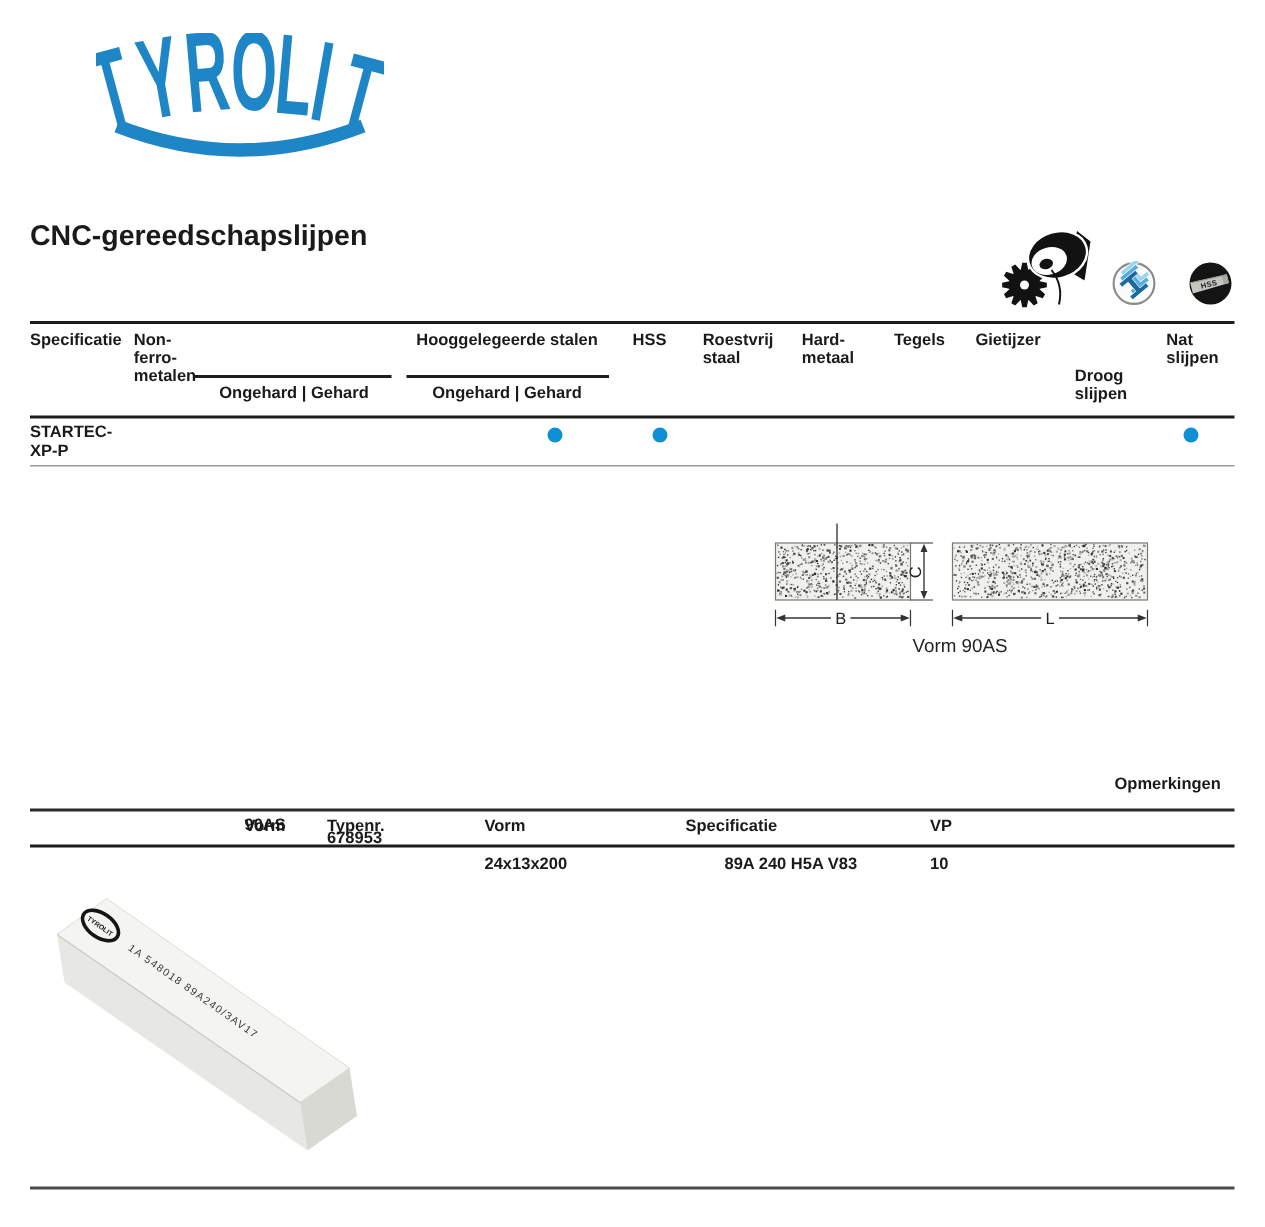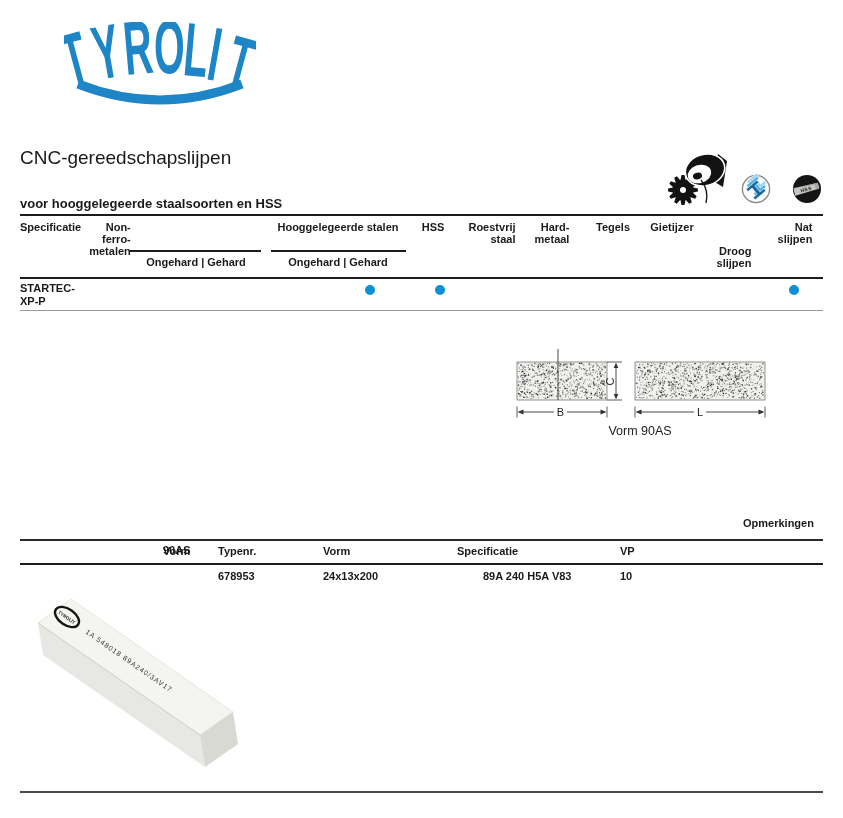--- a/index.html
+++ b/index.html
@@ -1,22 +1,22 @@
 <!DOCTYPE html>
 <html style="--accent: #1e86c7; --dot: #0f90d4;"><head>
 <meta charset="utf-8">
 <style>
   html,body{margin:0;padding:0;background:#ffffff;font-family:"Liberation Sans",sans-serif;}
   #canvas{position:relative;width:843px;height:818px;background:#fff;overflow:hidden;color:#1a1a1a;}
   .abs{position:absolute;}
   .rule{position:absolute;background:#1c1c1c;}
-  .t1{position:absolute;left:20px;font-size:19px;font-weight:normal;line-height:24px;color:#1a1a1a;white-space:nowrap;}
+  .t1{position:absolute;left:20px;font-size:19px;font-weight:bold;line-height:24px;color:#1a1a1a;white-space:nowrap;}
   .sub{position:absolute;left:20px;font-size:13px;font-weight:bold;color:#1a1a1a;white-space:nowrap;}
   .h{position:absolute;font-size:11px;line-height:12px;font-weight:bold;color:#1a1a1a;white-space:nowrap;}
-  .c{transform:translateX(-50%);text-align:right;}
+  .c{transform:translateX(-50%);text-align:left;}
   .cell{position:absolute;font-size:11px;line-height:13px;font-weight:bold;color:#1a1a1a;white-space:nowrap;}
   .dot{position:absolute;width:10px;height:10px;border-radius:50%;background:var(--dot,#0f90d4);transform:translate(-50%,-50%);}
   svg text{font-family:"Liberation Sans",sans-serif;}
   .logo-letter{fill:var(--accent,#1e86c7);font-weight:bold;}
   .dim-label{font-size:11px;fill:#222;}
 </style>
 </head>
 <body>
 
 <div id="canvas">
@@ -26,21 +26,20 @@
     <text class="logo-letter" font-size="76" transform="translate(34,58) rotate(-10) scale(0.52,1)">Y</text>
     <text class="logo-letter" font-size="76" transform="translate(62,53) rotate(-5) scale(0.52,1)">R</text>
     <text class="logo-letter" font-size="76" transform="translate(90,51) rotate(0) scale(0.52,1)">O</text>
     <text class="logo-letter" font-size="76" transform="translate(118,53) rotate(5) scale(0.52,1)">L</text>
     <text class="logo-letter" font-size="76" transform="translate(141,57) rotate(10) scale(0.52,1)">I</text>
     <text class="logo-letter" font-size="76" transform="translate(158,64) rotate(15) scale(0.52,1)">T</text>
     <path d="M 14 62 Q 96 94 178 62" fill="none" stroke="var(--accent,#1e86c7)" stroke-width="9"></path>
   </svg>
 
   <div class="t1" style="top:146px;">CNC-gereedschapslijpen</div>
-  <div class="sub" style="top:196px;">voor hooggelegeerde staalsoorten en HSS</div>
 
   <svg class="abs" style="left:668px;top:150px;" width="60" height="60" viewBox="0 0 60 60">
     <polygon id="gear-poly" fill="#121212" points="29.9,38.5 29.9,41.5 25.2,42.5 25.1,42.9 28.7,46.2 27.2,48.8 22.6,47.3 22.3,47.6 23.8,52.2 21.2,53.7 17.9,50.1 17.5,50.2 16.5,54.9 13.5,54.9 12.5,50.2 12.1,50.1 8.8,53.7 6.2,52.2 7.7,47.6 7.4,47.3 2.8,48.8 1.3,46.2 4.9,42.9 4.8,42.5 0.1,41.5 0.1,38.5 4.8,37.5 4.9,37.1 1.3,33.8 2.8,31.2 7.4,32.7 7.7,32.4 6.2,27.8 8.8,26.3 12.1,29.9 12.5,29.8 13.5,25.1 16.5,25.1 17.5,29.8 17.9,29.9 21.2,26.3 23.8,27.8 22.3,32.4 22.6,32.7 27.2,31.2 28.7,33.8 25.1,37.1 25.2,37.5"></polygon>
     <circle cx="15" cy="40" r="3" fill="#ffffff"></circle>
     <path d="M50 4 L59 11 L55 37 L45 31 Z" fill="#121212"></path>
     <ellipse cx="37" cy="20" rx="20" ry="15.5" transform="rotate(-16 37 20)" fill="#121212" stroke="#ffffff" stroke-width="1.6"></ellipse>
     <ellipse cx="31.5" cy="24" rx="12" ry="9" transform="rotate(-16 31.5 24)" fill="#ffffff"></ellipse>
     <ellipse cx="29.5" cy="26" rx="4.6" ry="3.4" transform="rotate(-16 29.5 26)" fill="#121212"></ellipse>
     <path d="M33 30 Q41 40 38 53" fill="none" stroke="#121212" stroke-width="1.3"></path>
   </svg>
@@ -1731,21 +1730,21 @@
   <div class="h" style="left:163px;top:545px;">Vorm</div>
   <div class="h" style="left:218px;top:545px;">Typenr.</div>
   <div class="h" style="left:323px;top:545px;">Vorm</div>
   <div class="h" style="left:457px;top:545px;">Specificatie</div>
   <div class="h" style="left:620px;top:545px;">VP</div>
   <div class="h" style="left:700px;top:517px;margin-left:43px;">Opmerkingen</div>
 
   <div class="rule" style="left:20px;top:563px;width:803px;height:2px;"></div>
 
   <div class="cell" style="left:163px;top:544px;">90AS</div>
-  <div class="cell" style="left:218px;top:570px;">678953</div>
+  <div class="cell" style="left:218px;top:553px;">678953</div>
   <div class="cell" style="left:323px;top:570px;">24x13x200</div>
   <div class="cell" style="left:457px;top:570px;margin-left:26px;">89A 240 H5A V83</div>
   <div class="cell" style="left:620px;top:570px;">10</div>
 
   <svg class="abs" style="left:15px;top:585px;" width="250" height="200" viewBox="0 0 250 200">
     <polygon points="23,38 185,150 190,182 28,70" fill="#e7e7e3"></polygon>
     <polygon points="185,150 218,127 223,159 190,182" fill="#d9d9d3"></polygon>
     <polygon points="23,38 56,14 218,127 185,150" fill="#f4f4f1" stroke="#d8d8d2" stroke-width="0.6"></polygon>
     <line x1="23" y1="38" x2="185" y2="150" stroke="#cbcbc5" stroke-width="0.8"></line>
     <g transform="translate(52,32) rotate(35)">

